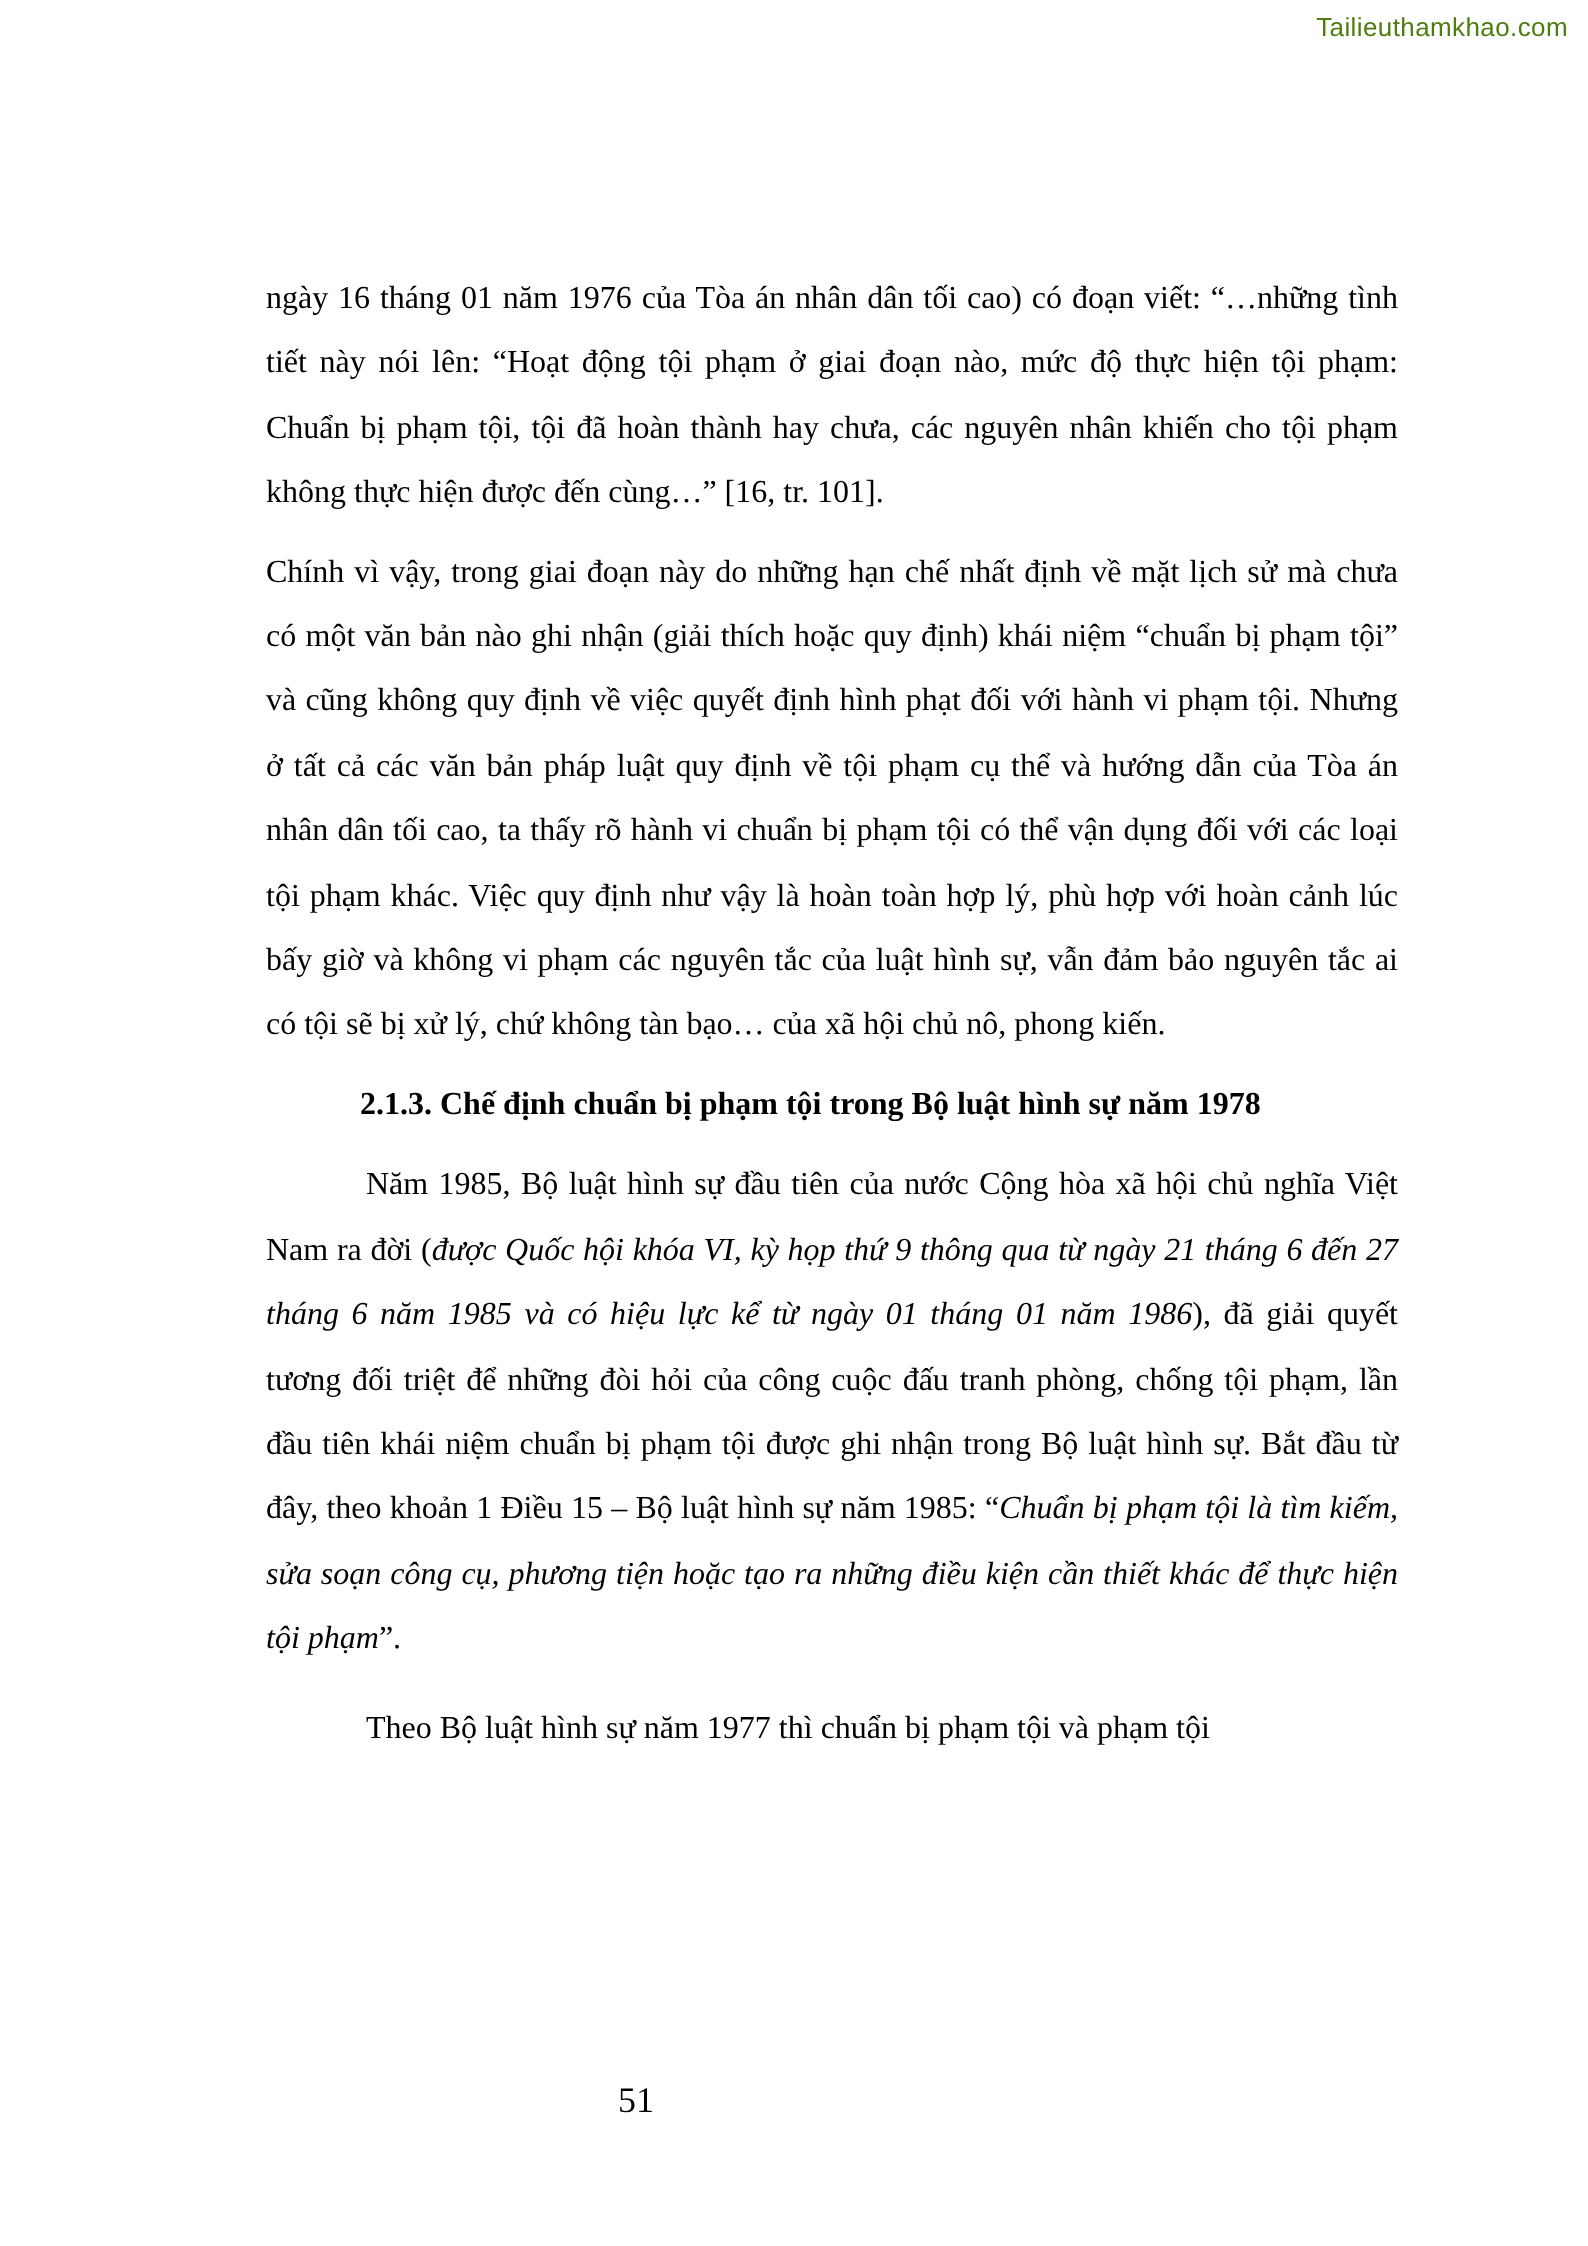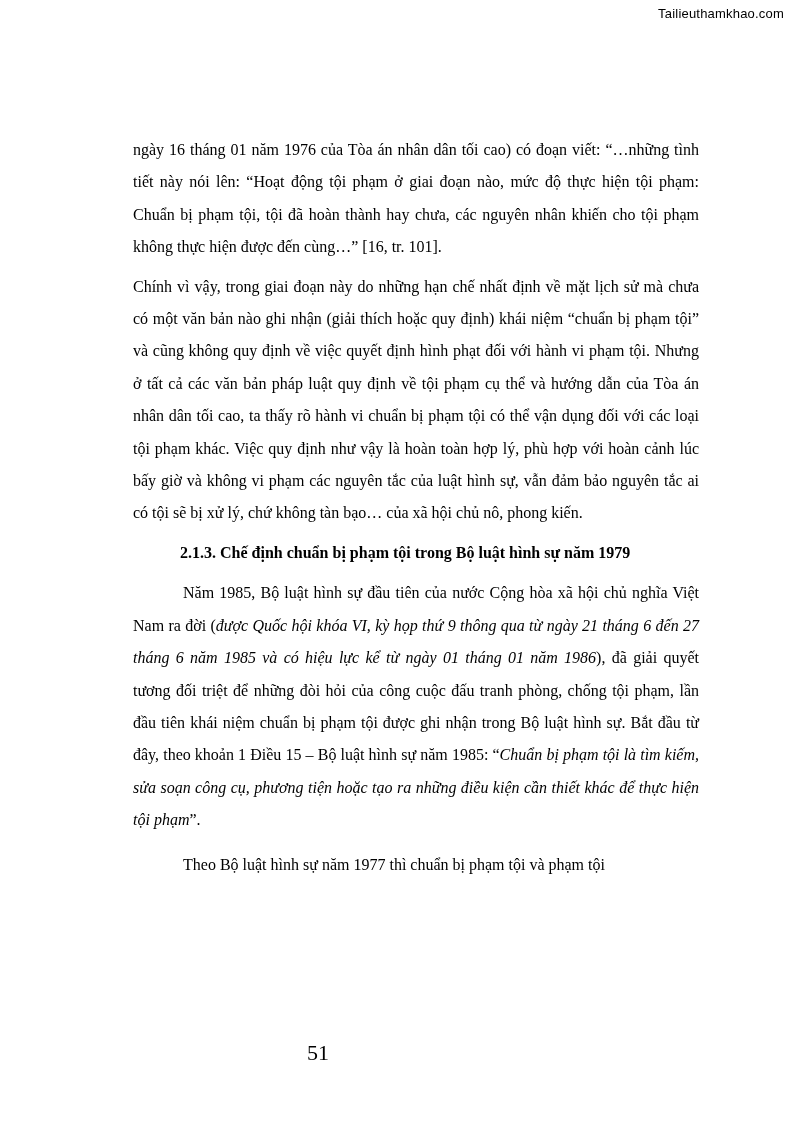--- a/index.html
+++ b/index.html
@@ -14,21 +14,21 @@
       overflow: hidden;
       font-family: "Liberation Serif", "DejaVu Serif", serif;
       color: #000000;
     }
     .watermark {
       position: absolute;
       top: 6px;
       right: 10px;
       font-family: "Liberation Sans", "DejaVu Sans", sans-serif;
       font-size: 13px;
-      color: #000000;
+      color: #4d7c0f;
       letter-spacing: 0.2px;
     }
     .page-body {
       position: absolute;
       left: 133px;
       top: 134px;
       width: 566px;
       font-size: 16px;
       line-height: 32.4px;
       text-align: justify;
@@ -53,29 +53,29 @@
     .last-para {
       margin-top: 12px !important;
     }
     i { font-style: italic; }
     .page-number {
       position: absolute;
       top: 1040px;
       left: 0;
       width: 636px;
       text-align: center;
-      font-size: 22px;
+      font-size: 18px;
     }
   </style>
 </head>
 <body>
 
 <div class="watermark">Tailieuthamkhao.com</div>
 
 <div class="page-body">
   <p class="para">ngày 16 tháng 01 năm 1976 của Tòa án nhân dân tối cao) có đoạn viết: “…những tình tiết này nói lên: “Hoạt động tội phạm ở giai đoạn nào, mức độ thực hiện tội phạm: Chuẩn bị phạm tội, tội đã hoàn thành hay chưa, các nguyên nhân khiến cho tội phạm không thực hiện được đến cùng…” [16, tr. 101].</p>
   <p class="para">Chính vì vậy, trong giai đoạn này do những hạn chế nhất định về mặt lịch sử mà chưa có một văn bản nào ghi nhận (giải thích hoặc quy định) khái niệm “chuẩn bị phạm tội” và cũng không quy định về việc quyết định hình phạt đối với hành vi phạm tội. Nhưng ở tất cả các văn bản pháp luật quy định về tội phạm cụ thể và hướng dẫn của Tòa án nhân dân tối cao, ta thấy rõ hành vi chuẩn bị phạm tội có thể vận dụng đối với các loại tội phạm khác. Việc quy định như vậy là hoàn toàn hợp lý, phù hợp với hoàn cảnh lúc bấy giờ và không vi phạm các nguyên tắc của luật hình sự, vẫn đảm bảo nguyên tắc ai có tội sẽ bị xử lý, chứ không tàn bạo… của xã hội chủ nô, phong kiến.</p>
-  <p class="para heading">2.1.3. Chế định chuẩn bị phạm tội trong Bộ luật hình sự năm 1979</p>
+  <p class="para heading">2.1.3. Chế định chuẩn bị phạm tội trong Bộ luật hình sự năm 1978</p>
   <p class="para indent body-para"><span>Năm 1985, Bộ luật hình sự đầu tiên của nước Cộng hòa xã hội chủ nghĩa Việt Nam ra đời (</span><i>được Quốc hội khóa VI, kỳ họp thứ 9 thông qua từ ngày 21 tháng 6 đến 27 tháng 6 năm 1985 và có hiệu lực kể từ ngày 01 tháng 01 năm 1986</i><span>), đã giải quyết tương đối triệt để những đòi hỏi của công cuộc đấu tranh phòng, chống tội phạm, lần đầu tiên khái niệm chuẩn bị phạm tội được ghi nhận trong Bộ luật hình sự. Bắt đầu từ đây, theo khoản 1 Điều 15 – Bộ luật hình sự năm 1985: “</span><i>Chuẩn bị phạm tội là tìm kiếm, sửa soạn công cụ, phương tiện hoặc tạo ra những điều kiện cần thiết khác để thực hiện tội phạm</i><span>”.</span></p>
   <p class="para indent last-para">Theo Bộ luật hình sự năm 1977 thì chuẩn bị phạm tội và phạm tội</p>
 </div>
 
 <div class="page-number">51</div>
 
 </body></html>

